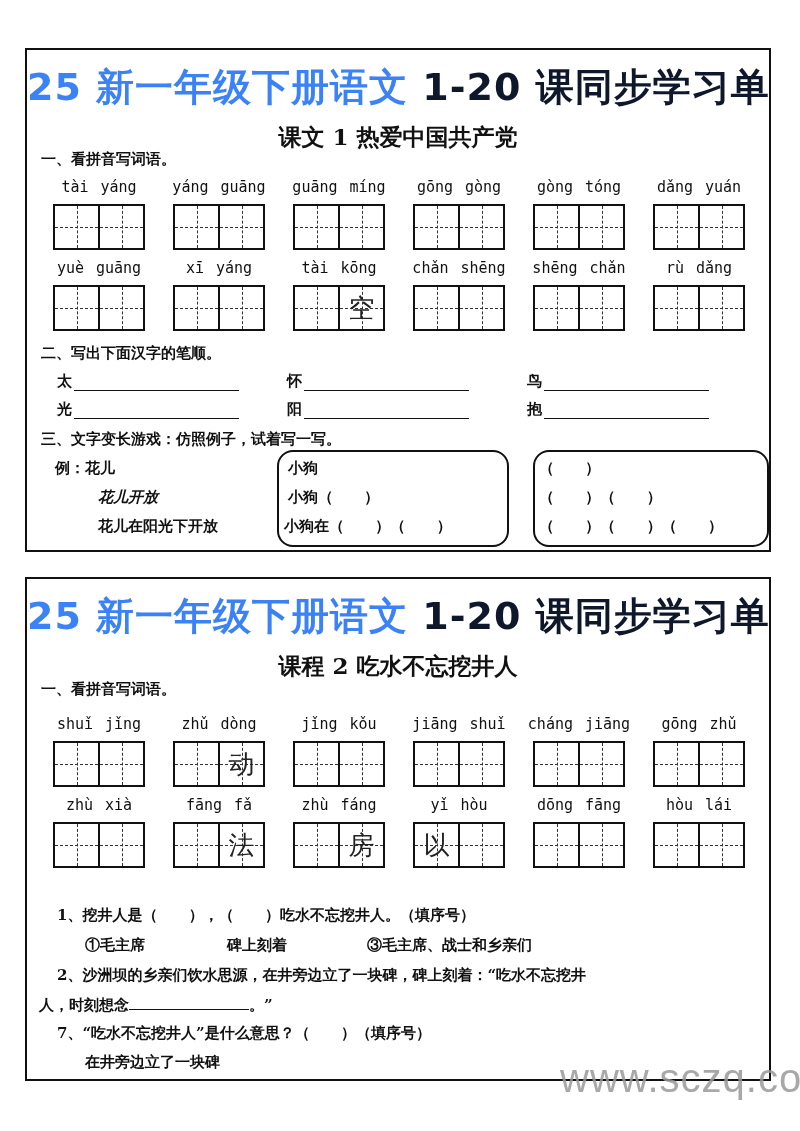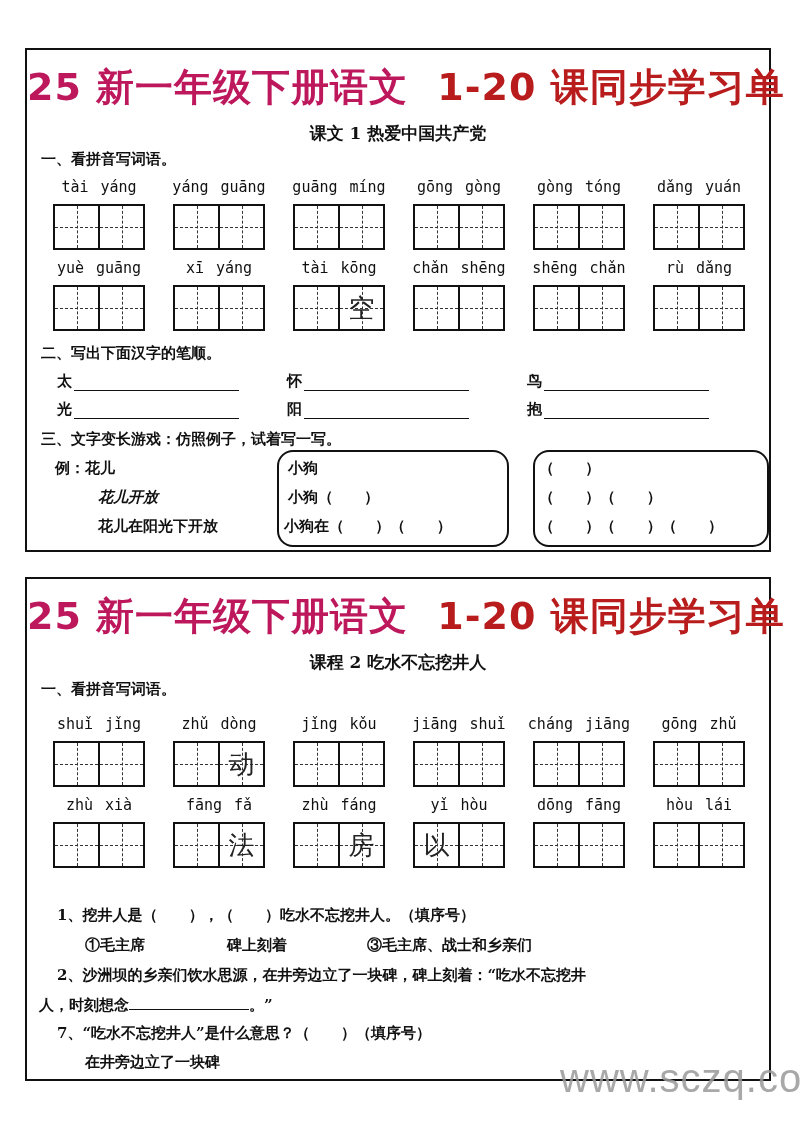--- a/index.html
+++ b/index.html
@@ -3,23 +3,23 @@
 <meta charset="utf-8">
 <style>
   html, body { margin:0; padding:0; }
   body { width:800px; height:1131px; background:#ffffff; position:relative; overflow:hidden;
          font-family:"DejaVu Sans", sans-serif; color:#111; }
   .card { position:absolute; left:25px; width:746px; border:2px solid #111; box-sizing:border-box; background:#fff; }
   .card1 { top:48px; height:504px; }
   .card2 { top:577px; height:504px; }
   .title { position:absolute; left:0; right:0; top:14px; text-align:center; font-size:38px; font-weight:bold;
            letter-spacing:1px; line-height:46px; white-space:nowrap; font-family:"DejaVu Sans", sans-serif; }
-  .title .black { color:#be185d; }
-  .title .red { color:#b91c1c;margin-left:15px; }
-  .subtitle { position:absolute; left:0; right:0; top:72px; text-align:center; font-size:17px; font-weight:bold;
+  .title .black { color:#3b82f6; }
+  .title .red { color:#0f172a; }
+  .subtitle { position:absolute; left:0; right:0; top:72px; text-align:center; font-size:23px; font-weight:bold;
               font-family:"DejaVu Serif", serif; }
   .section-h { position:absolute; left:14px; font-size:15px; font-weight:bold; font-family:"DejaVu Serif", serif; white-space:nowrap; }
   .word { position:absolute; width:92px; }
   .pinyin { position:absolute; left:-10px; width:112px; text-align:center; font-size:15px; font-family:"DejaVu Sans Mono", monospace;
             white-space:nowrap; top:0; }
   .pinyin span { display:inline-block; }
   .tiange { position:absolute; left:0; width:92px; height:46px; border:2px solid #111; box-sizing:border-box; display:flex; }
   .cell { position:relative; flex:1; height:100%; box-sizing:border-box; }
   .cell + .cell { border-left:2px solid #111; }
   .cell::before { content:""; position:absolute; left:50%; top:0; bottom:0; border-left:1.5px dashed #333; }

